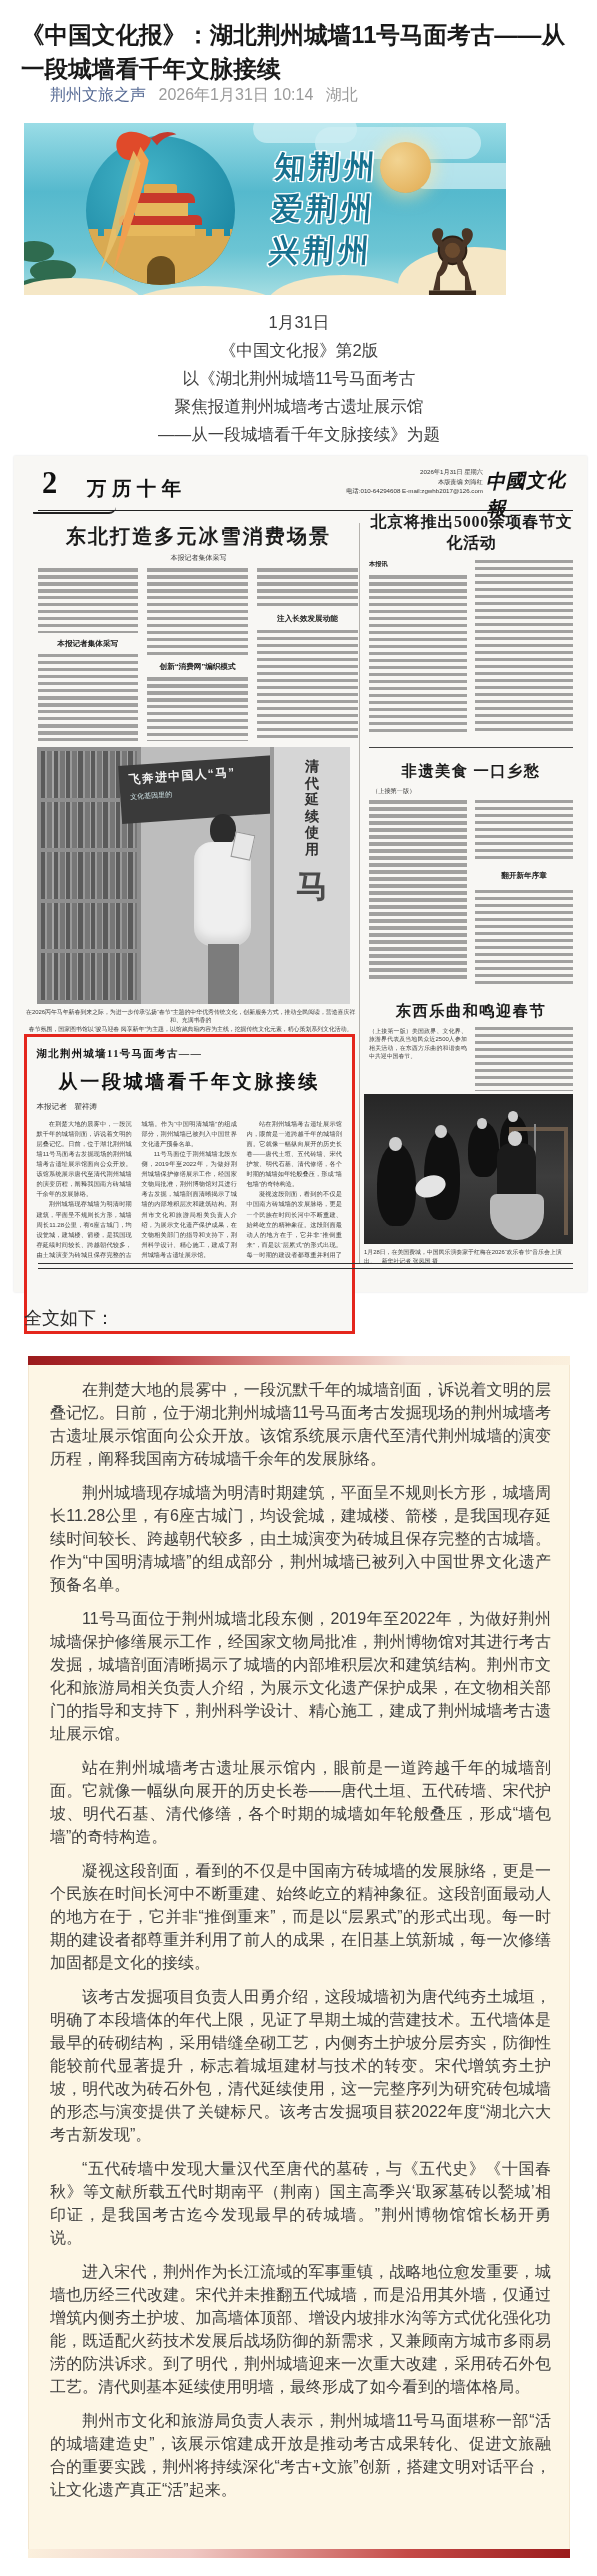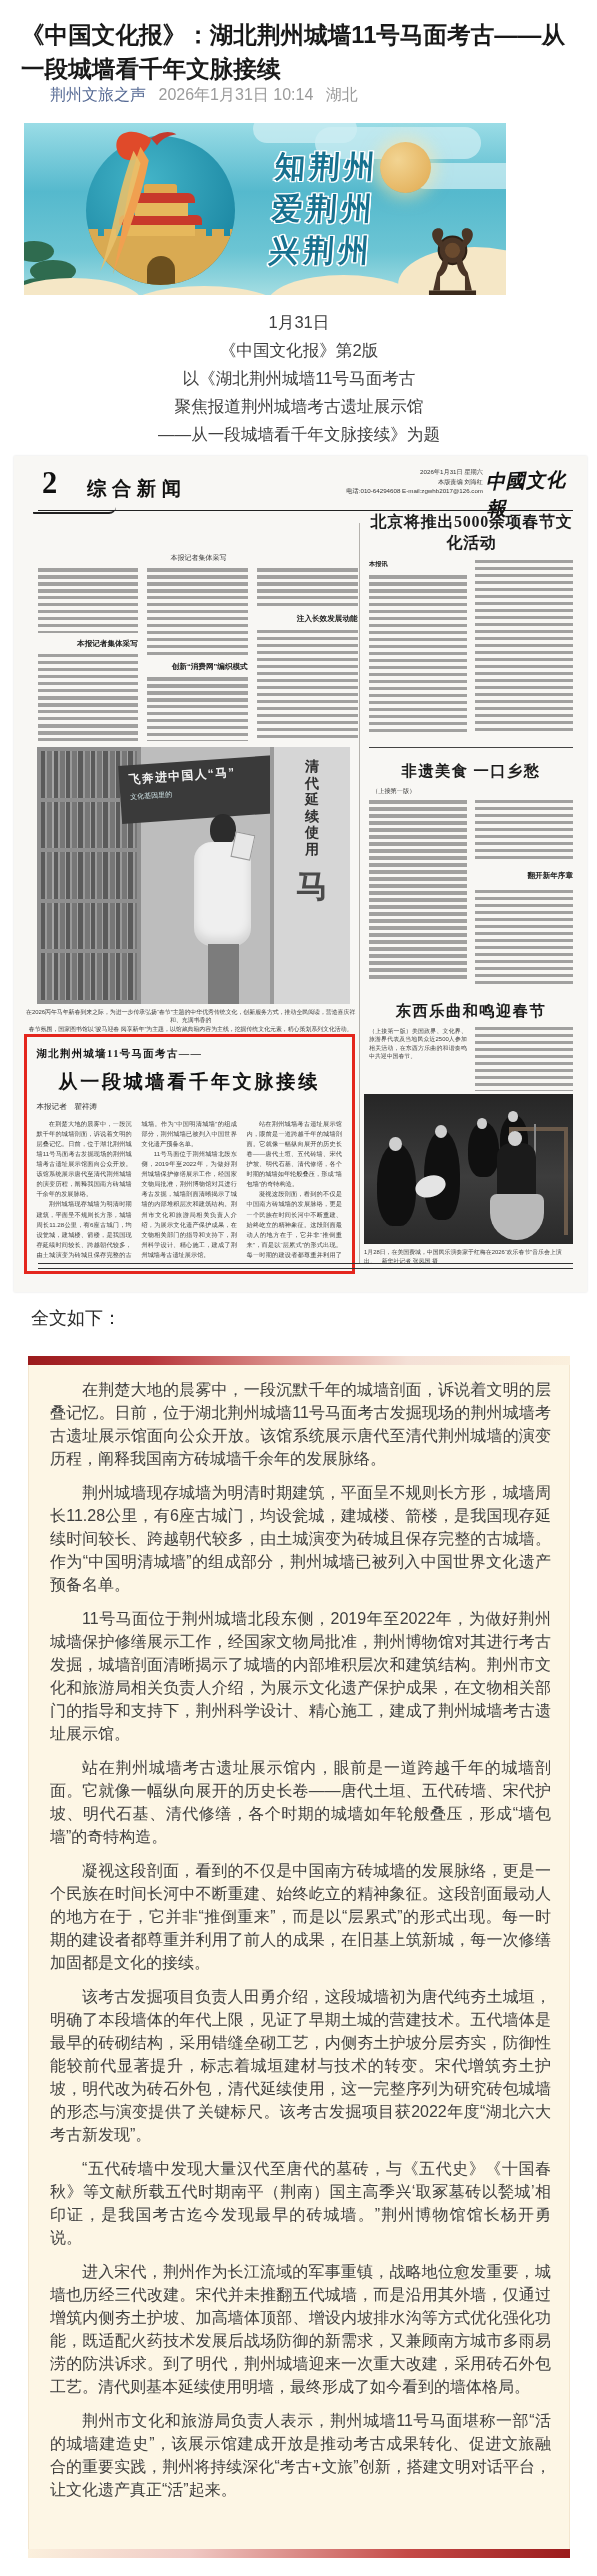--- a/index.html
+++ b/index.html
@@ -49,21 +49,21 @@
   #np-masthead{position:absolute;right:11px;top:11px;width:90px;font-size:19.4px;font-weight:bold;font-style:italic;
                transform:rotate(-2deg);color:#111;letter-spacing:0.7px;}
   #np-rule{position:absolute;left:23.6px;right:14px;top:54px;height:1.4px;background:#222;}
   #np-rule:before{content:"";position:absolute;left:-4.2px;top:-3.5px;width:83px;height:5.5px;border-bottom:2.1px solid #222;border-radius:0 0 42px 5.5px;}
   .np-headline{font-weight:bold;color:#1c1c1c;text-align:center;}
   #np-a-head{position:absolute;left:28px;top:67px;width:313px;font-size:20px;letter-spacing:2.1px;}
   #np-a-byline{position:absolute;left:28px;top:97px;width:313px;text-align:center;font-size:7px;color:#333;}
   #np-a-cols{position:absolute;left:23.6px;top:112px;width:320px;height:173px;display:flex;gap:9.7px;}
   .np-col{flex:1;display:flex;flex-direction:column;gap:5.5px;}
   .sim{background-image:repeating-linear-gradient(to bottom,rgba(75,75,75,.5) 0 3.5px,transparent 3.5px 7px);}
-  .np-subhead{font-size:7.6px;font-weight:bold;color:#222;text-align:right;}
+  .np-subhead{font-size:7.6px;font-weight:bold;color:#222;text-align:center;}
   #np-vline{position:absolute;left:345px;top:67px;width:0.7px;height:741px;background:#b5b2ad;}
   #np-b-head{position:absolute;left:355px;top:56px;width:205px;font-size:16px;letter-spacing:0.7px;}
   #np-b-cols{position:absolute;left:355px;top:104px;width:204px;height:173px;display:flex;gap:8.3px;}
   .np-lead{font-size:6.2px;font-weight:bold;color:#222;}
   #np-c-rule{position:absolute;left:355px;top:291px;width:204px;height:0.7px;background:#444;}
   #np-c-head{position:absolute;left:355px;top:305px;width:204px;font-size:15.3px;letter-spacing:1.4px;}
   #np-c-cont{position:absolute;left:358px;top:331px;font-size:6.2px;color:#333;}
   #np-cd-cols{position:absolute;left:355px;top:344px;width:204px;height:186px;display:flex;gap:8.3px;}
   #np-d-sub{margin:4.2px 0;}
   
@@ -80,21 +80,21 @@
   #p1-poster .horse{margin:7px auto 0;width:42px;text-align:center;font-size:32px;color:#4a4a4a;font-weight:bold;}
   #p1-person{position:absolute;left:156px;top:67px;width:60px;height:190px;}
   #p1-person .head{position:absolute;left:16.6px;top:0;width:26px;height:30.5px;border-radius:50% 50% 45% 45%;background:#2c2c2c;}
   #p1-person .jacket{position:absolute;left:1.4px;top:28px;width:57px;height:104px;border-radius:18px;background:#efefef;
       box-shadow:inset 0 -7px 9.7px rgba(0,0,0,.12);}
   #p1-person .book{position:absolute;left:40px;top:19.4px;width:18px;height:23.6px;background:#e7e7e7;border:0.7px solid #999;transform:rotate(12deg);}
   #p1-person .legs{position:absolute;left:15.3px;top:130px;width:30.5px;height:60px;background:#7c7c7c;}
   #photo1-cap{position:absolute;left:9.7px;top:552px;width:334px;text-align:center;}
   .np-cap-line{font-size:5.9px;line-height:8.3px;color:#3c3c3c;}
   
-  #redbox{position:absolute;left:9.7px;top:578px;width:331px;height:240px;border:3.5px solid #e4261d;
+  #redbox{position:absolute;left:9.7px;top:578px;width:331px;height:300px;border:3.5px solid #e4261d;
           background:#f8f7f4;box-sizing:border-box;padding:7px 9.7px;}
   #rb-kicker{font-size:10.4px;font-weight:bold;color:#161616;letter-spacing:1.4px;margin-top:2.8px;}
   #rb-head{font-size:19px;font-weight:bold;color:#111;text-align:center;letter-spacing:2.8px;margin-top:8.3px;}
   #rb-byline{font-size:7.6px;color:#333;margin-top:7px;}
   #rb-cols{margin-top:7px;height:147px;overflow:hidden;column-count:3;column-gap:9.7px;
            font-size:6.2px;line-height:1.62;text-align:justify;color:#3e3e3e;}
   .np-p{margin:0;text-indent:2em;}
   
   #np-e-head{position:absolute;left:355px;top:545px;width:204px;font-size:15.3px;letter-spacing:1.4px;}
   #np-e-cols{position:absolute;left:355px;top:571px;width:204px;height:64px;display:flex;gap:8.3px;
@@ -105,21 +105,21 @@
   .face{position:absolute;background:#cfcfcf;border-radius:50%;}
   #drum{position:absolute;left:51px;top:82px;width:30.5px;height:21px;border-radius:50%;background:#e4e4e4;transform:rotate(-18deg);}
   #erhu-lady{position:absolute;right:21px;top:42px;width:62px;height:104px;}
   #erhu-lady .body{position:absolute;left:7px;top:7px;width:39px;height:55px;background:#1b1b1b;border-radius:14px 14px 4.2px 4.2px;}
   #erhu-lady .skirt{position:absolute;left:0px;top:58px;width:54px;height:46px;background:#b9b9b9;border-radius:7px 7px 28px 28px;}
   #erhu-lady .pole{position:absolute;left:44px;top:-12.5px;width:2.1px;height:76px;background:#888;}
   #chair{position:absolute;right:5.5px;top:33px;width:51px;height:104px;border:4.2px solid #6b5a4a;border-bottom:none;background:transparent;}
   #photo2-cap{position:absolute;left:350px;top:792px;width:209px;font-size:5.9px;color:#3c3c3c;}
   #np-bottom-rule{position:absolute;left:23.6px;right:14px;top:807px;height:3.5px;border-top:0.7px solid #333;border-bottom:0.7px solid #333;}
   
-  #fulltext-label{position:absolute;left:24px;top:1306px;font-size:18px;color:#2b2b2b;margin-left:7px;}
+  #fulltext-label{position:absolute;left:24px;top:1306px;font-size:18px;color:#2b2b2b;}
   #creambox{position:absolute;left:28px;top:1356px;width:542px;height:1202px;background:#fdf6e5;
             border:0.7px solid #f3e6cf;box-sizing:border-box;}
   #bar-top{position:absolute;left:-0.7px;top:-0.7px;width:542px;height:9px;
            background:linear-gradient(90deg,#9b1b1c 0%,#b63338 22%,#d88a86 45%,#f4e0d6 70%,#fbf0dd 100%);}
   #bar-bottom{position:absolute;left:-0.7px;bottom:-0.7px;width:542px;height:9px;
            background:linear-gradient(90deg,#fbf0dd 0%,#f0c9c4 30%,#c54a47 70%,#9b1b1c 100%);}
   #body-text{position:absolute;left:21px;right:18px;top:21px;bottom:18px;overflow:hidden;
              font-size:16px;line-height:23px;color:#404040;text-align:justify;}
   .body-p{margin:0 0 11px 0;text-indent:2em;}
 </style>
@@ -183,29 +183,30 @@
   <div id="intro">
       <div class="intro-line">1月31日</div>
       <div class="intro-line">《中国文化报》第2版</div>
       <div class="intro-line">以《湖北荆州城墙11号马面考古</div>
       <div class="intro-line">聚焦报道荆州城墙考古遗址展示馆</div>
       <div class="intro-line">——从一段城墙看千年文脉接续》为题</div>
     </div>
 
   <div id="paper">
     <div id="np-pageno" class="serif">2</div>
-    <div id="np-section">综合新闻</div>
+    <div id="np-section">万历十年</div>
     <div id="np-hdr-info">
       <div>2026年1月31日 星期六</div>
       <div>本版责编 刘海红</div>
       <div>电话:010-64294608  E-mail:zgwhb2017@126.com</div>
     </div>
     <div id="np-masthead" class="serif">中國文化報</div>
     <div id="np-rule"></div>
 
+    <div id="np-a-head" class="serif np-headline">东北打造多元冰雪消费场景</div>
     <div id="np-a-byline">本报记者集体采写</div>
     <div id="np-a-cols">
       <div class="np-col">
           <div class="sim" style="height:67px;"></div>
         <div class="np-subhead">本报记者集体采写</div>
         <div class="sim" style="height:89px;"></div>
         </div>
       <div class="np-col">
           <div class="sim" style="height:90px;"></div>
         <div class="np-subhead">创新“消费网”编织模式</div>

